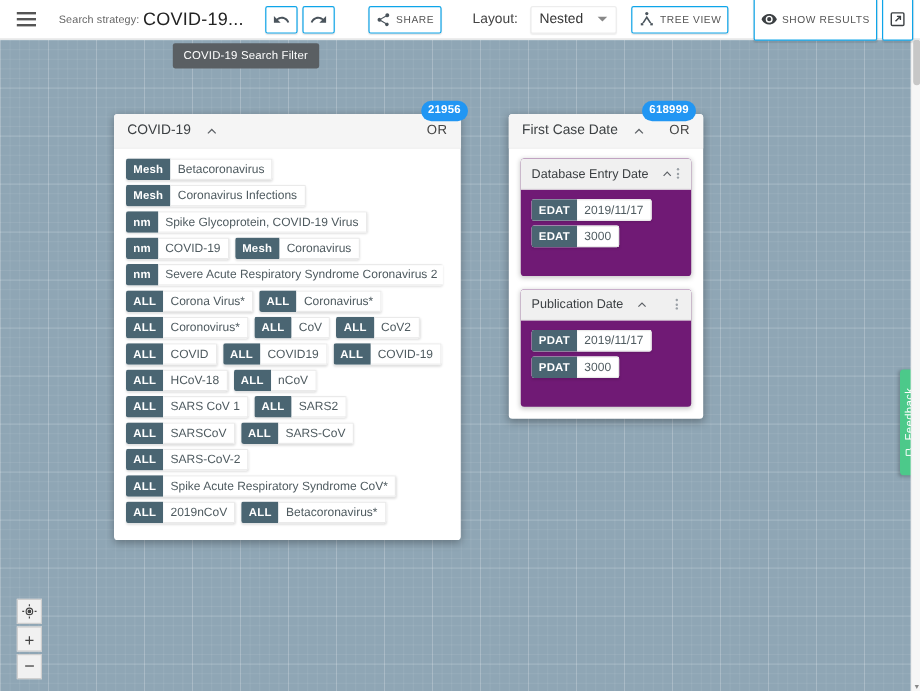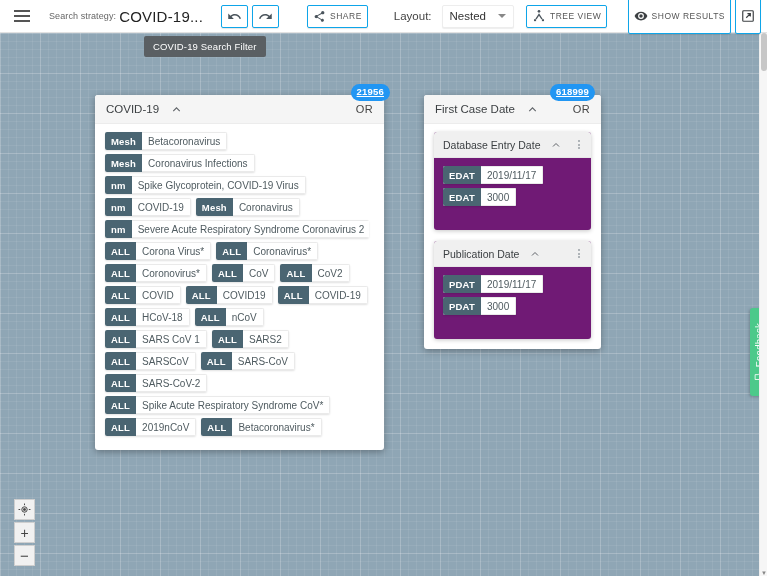--- a/index.html
+++ b/index.html
@@ -89,39 +89,38 @@
     font-size: 9.5px; padding: 5px 9px; border-radius: 2px;
     white-space: nowrap; z-index: 25; letter-spacing: .15px;
   }
 
   
   .group-card {
     position: absolute; background: #fff;
     border-radius: 3px; box-shadow: 0 2px 7px rgba(0,0,0,.30);
   }
   #card-covid { left: 95px; top: 62px; width: 289px; }
-  #card-date  { left: 424px; top: 62px; width: 177px; }
+  #card-date  { left: 424px; top: 62px; width: 162px; }
 
   .gc-head {
     background: #f5f5f5; height: 29px;
     display: flex; align-items: center; padding: 0 11px;
     border-radius: 3px 3px 0 0;
     border-bottom: 1px solid #ececec;
   }
   .gc-title { font-size: 11.5px; color: #3c4043; white-space: nowrap; }
   .gc-chev { margin-left: 11px; cursor: pointer; display: flex; }
   .gc-op { margin-left: auto; font-size: 11px; color: #444; letter-spacing: .4px; }
 
   .badge {
     position: absolute; top: -11px; right: -6px;
     background: #2196f3; color: #fff;
     font-size: 9.5px; font-weight: bold; line-height: 1;
     padding: 3px 6px 4px; border-radius: 9px; z-index: 4;
     letter-spacing: .2px;
-    text-decoration: underline;
   }
   #card-date .badge { right: 6px; }
 
   .gc-body { padding: 8px 10px 10px; }
 
   
   .chip-row { display: flex; flex-wrap: nowrap; margin-bottom: 4px; align-items: center; }
   .chip {
     display: inline-flex; align-items: stretch;
     border-radius: 2px; overflow: hidden; margin-right: 5px;

